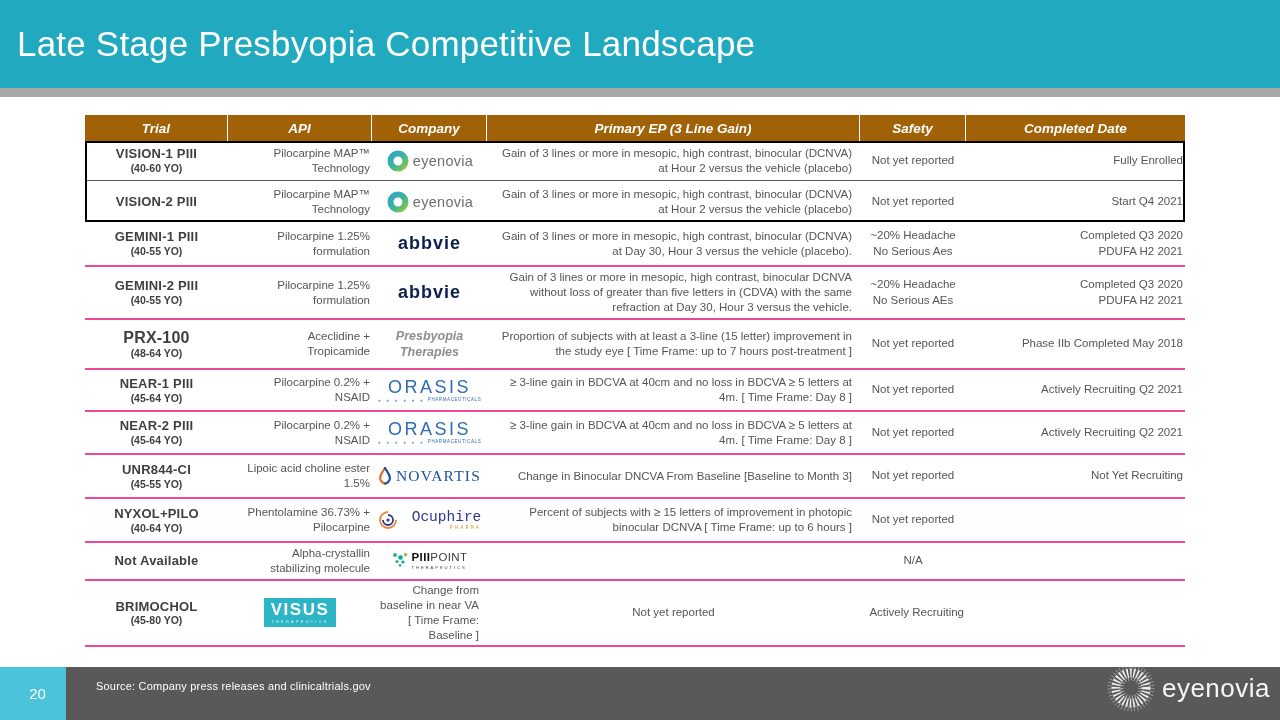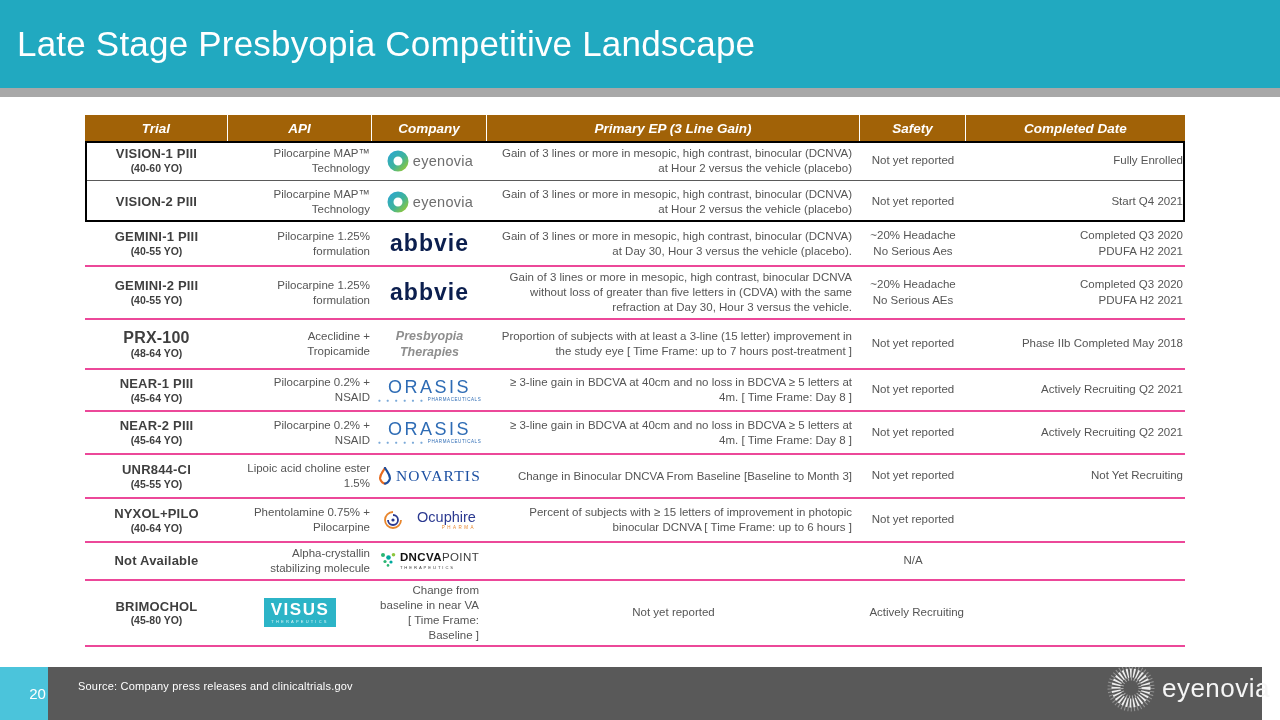--- a/index.html
+++ b/index.html
@@ -64,37 +64,37 @@
   .c-api{ text-align:right; font-size:11.5px; line-height:1.3; white-space:pre-line; padding:2px; }
   .c-company{ display:flex; align-items:center; justify-content:center; padding:2px; }
   .c-ep{ text-align:right; font-size:11.5px; line-height:1.3; padding:2px 8px; }
   .c-safety{ text-align:center; font-size:11.5px; line-height:1.35; white-space:pre-line; padding:2px; }
   .c-date{ text-align:right; font-size:11.5px; line-height:1.35; white-space:pre-line; padding:2px; }
 
   
   .logo-eyenovia{ display:flex; align-items:center; gap:3px; }
   .ey-word{ color:#6e6e6e; font-size:14.5px; letter-spacing:.3px; }
 
-  .logo-abbvie{ color:#0b1e4e; font-size:23px; font-weight:600; letter-spacing:1px; }
+  .logo-abbvie{ color:#0b1e4e; font-size:18px; font-weight:600; letter-spacing:1px; }
 
   .logo-presby{
     color:#8e8e8e; font-style:italic; font-weight:bold; font-size:12.5px;
     white-space:pre-line; text-align:center; line-height:1.3;
   }
 
   .logo-orasis{ display:flex; flex-direction:column; align-items:center; }
   .or-word{ color:#2e6cb5; font-size:18px; letter-spacing:2.5px; line-height:1; }
   .or-sub{ display:flex; align-items:center; gap:3px; margin-top:2px; }
   .or-dots{ color:#7aa9d8; font-size:5px; letter-spacing:2px; line-height:1; }
   .or-subtext{ color:#2e6cb5; font-size:4.5px; letter-spacing:.6px; line-height:1; }
 
   .logo-novartis{ display:flex; align-items:center; gap:4px; }
   .nv-word{ font-family:"Liberation Serif", serif; color:#1c50a2; font-size:15.5px; letter-spacing:1.2px; }
 
-  .logo-ocuphire{ display:flex; align-items:center; gap:14px; }
+  .logo-ocuphire{ display:flex; align-items:center; gap:14px;font-family:Liberation Mono, monospace; }
   .oc-text{ display:flex; flex-direction:column; line-height:1; }
   .oc-word{ color:#2b3990; font-size:14.5px; }
   .oc-sub{ color:#e8862d; font-size:4.5px; letter-spacing:2.5px; margin-top:1.5px; align-self:flex-end; }
 
   .logo-viewpoint{ display:flex; align-items:flex-start; gap:3px; }
   .vp-text{ display:flex; flex-direction:column; line-height:1; }
   .vp-main{ font-size:11.5px; letter-spacing:.4px; color:#3d3d3d; }
   .vp-main .vp-bold{ font-weight:800; color:#111; }
   .vp-sub{ font-size:4.2px; letter-spacing:1.9px; color:#3d3d3d; margin-top:2px; }
 
@@ -105,21 +105,21 @@
   .vs-word{ font-size:17px; font-weight:700; letter-spacing:1.5px; }
   .vs-sub{ font-size:4px; letter-spacing:2.2px; margin-top:2px; color:#d8f4f7; }
 
   
   .page-box{
     position:absolute; left:0; top:667px; width:75px; height:53px;
     background:#4bc4db; color:#fff; font-size:15px;
     display:flex; align-items:center; justify-content:center;
   }
   .footer-bar{
-    position:absolute; left:48px; top:667px; width:1214px; height:53px; background:#595959;
+    position:absolute; left:66px; top:667px; width:1214px; height:53px; background:#595959;
   }
   .source{
     position:absolute; left:30px; top:13px; color:#ffffff; font-size:11px; letter-spacing:.2px;
   }
   .footer-logo{
     position:absolute; right:10px; top:659px; display:flex; align-items:center; gap:2px;
   }
   .fl-word{ color:#f5f5f5; font-size:26px; letter-spacing:.5px; }
 </style>
 </head>
@@ -305,21 +305,21 @@
     <div class="c-ep">Change in Binocular DNCVA From Baseline [Baseline to Month 3]</div>
     <div class="c-safety">Not yet reported</div>
     <div class="c-date">Not Yet Recruiting</div>
   </div>
 
   <div class="row grid6 h44">
     <div class="c-trial">
       <span class="tname">NYXOL+PILO</span>
       <span class="age">(40-64 YO)</span>
     </div>
-    <div class="c-api">Phentolamine 0.75% +
+    <div class="c-api">Phentolamine 36.73% +
 Pilocarpine</div>
     <div class="c-company">
       <span class="logo-ocuphire">
         <svg width="20" height="20" viewBox="0 0 20 20">
           <path d="M10 2 a8 8 0 1 0 8 8" fill="none" stroke="#e8862d" stroke-width="1.8"></path>
           <path d="M10 5 a5 5 0 1 1 -5 5" fill="none" stroke="#2b3990" stroke-width="1.8"></path>
           <circle cx="10" cy="10" r="1.6" fill="#2b3990"></circle>
         </svg>
         <span class="oc-text">
           <span class="oc-word">Ocuphire</span>
@@ -342,21 +342,21 @@
       <span class="logo-viewpoint">
         <svg width="17" height="16" viewBox="0 0 17 16">
           <circle cx="3" cy="3" r="2" fill="#2bb673"></circle>
           <circle cx="8.5" cy="5.5" r="2.3" fill="#00a99d"></circle>
           <circle cx="13.5" cy="2.8" r="1.8" fill="#8dc63f"></circle>
           <circle cx="5" cy="9.5" r="1.6" fill="#2bb673"></circle>
           <circle cx="11" cy="10" r="1.6" fill="#00a99d"></circle>
           <circle cx="8" cy="13.4" r="1.3" fill="#2bb673"></circle>
         </svg>
         <span class="vp-text">
-          <span class="vp-main"><span class="vp-bold">DNCVA</span><span>POINT</span></span>
+          <span class="vp-main"><span class="vp-bold">PIII</span><span>POINT</span></span>
           <span class="vp-sub">THERAPEUTICS</span>
         </span>
       </span>
     </div>
     <div class="c-ep"></div>
     <div class="c-safety">N/A</div>
     <div class="c-date"></div>
   </div>
 
   <div class="row grid6 h44">

